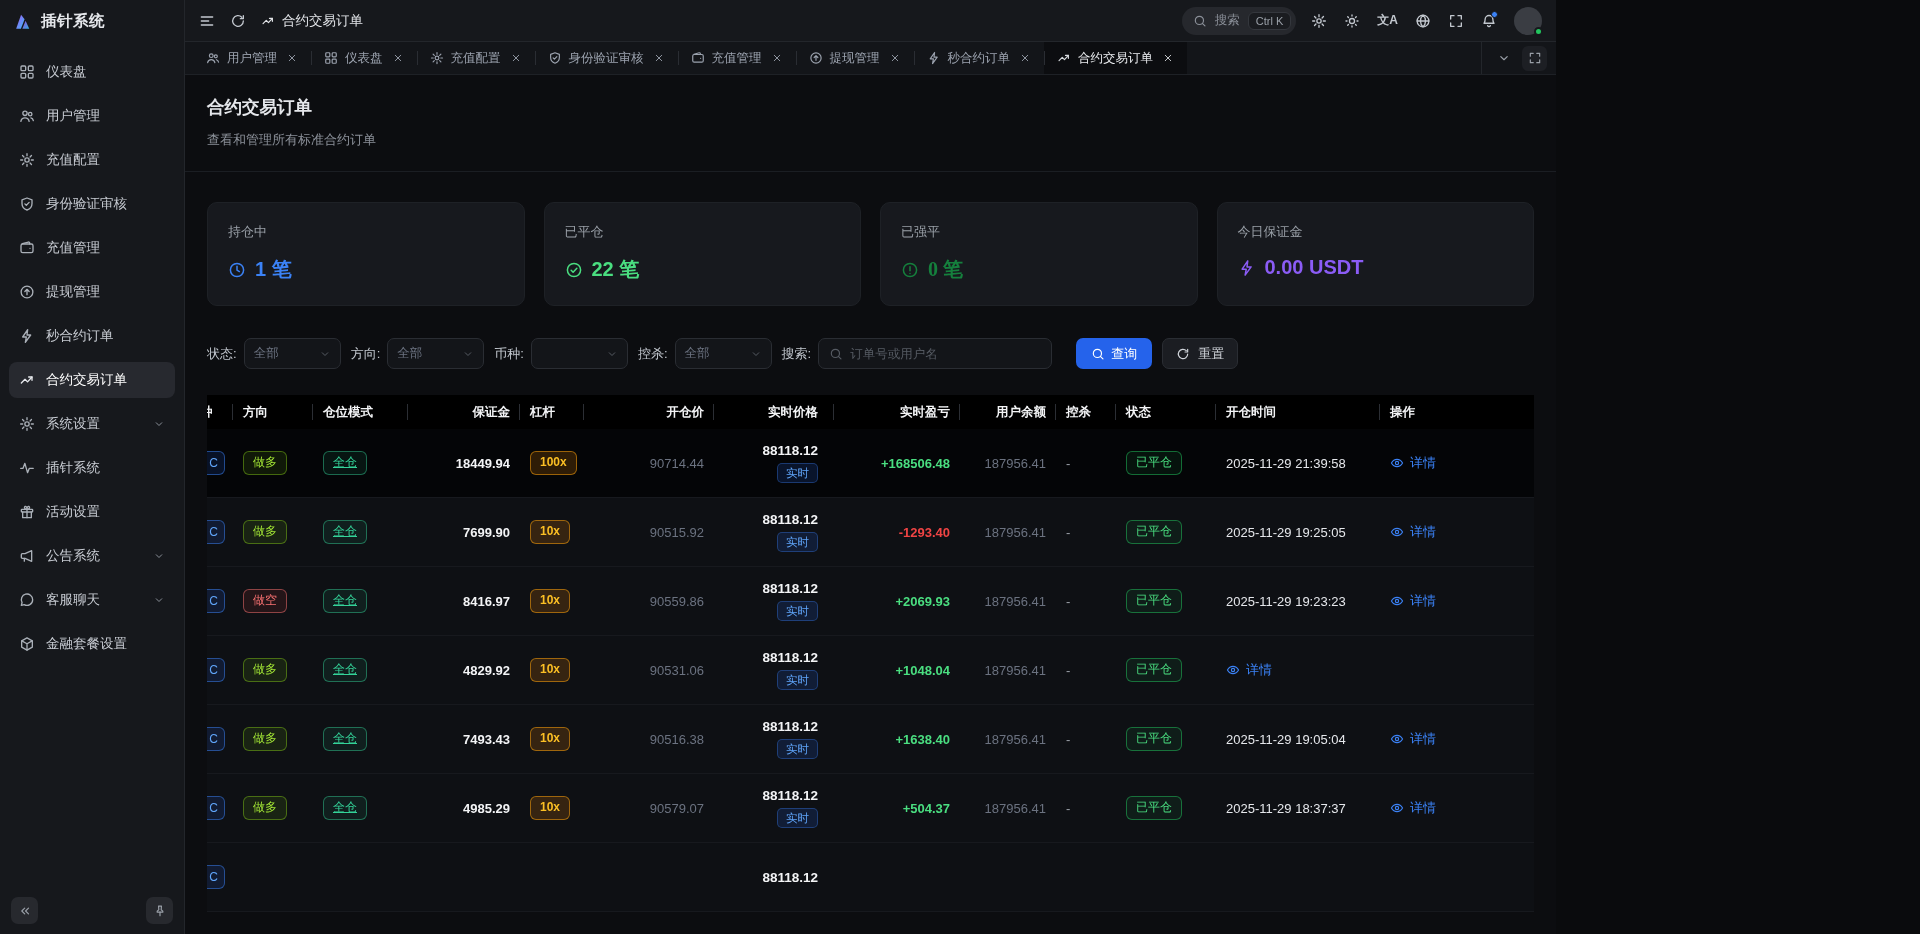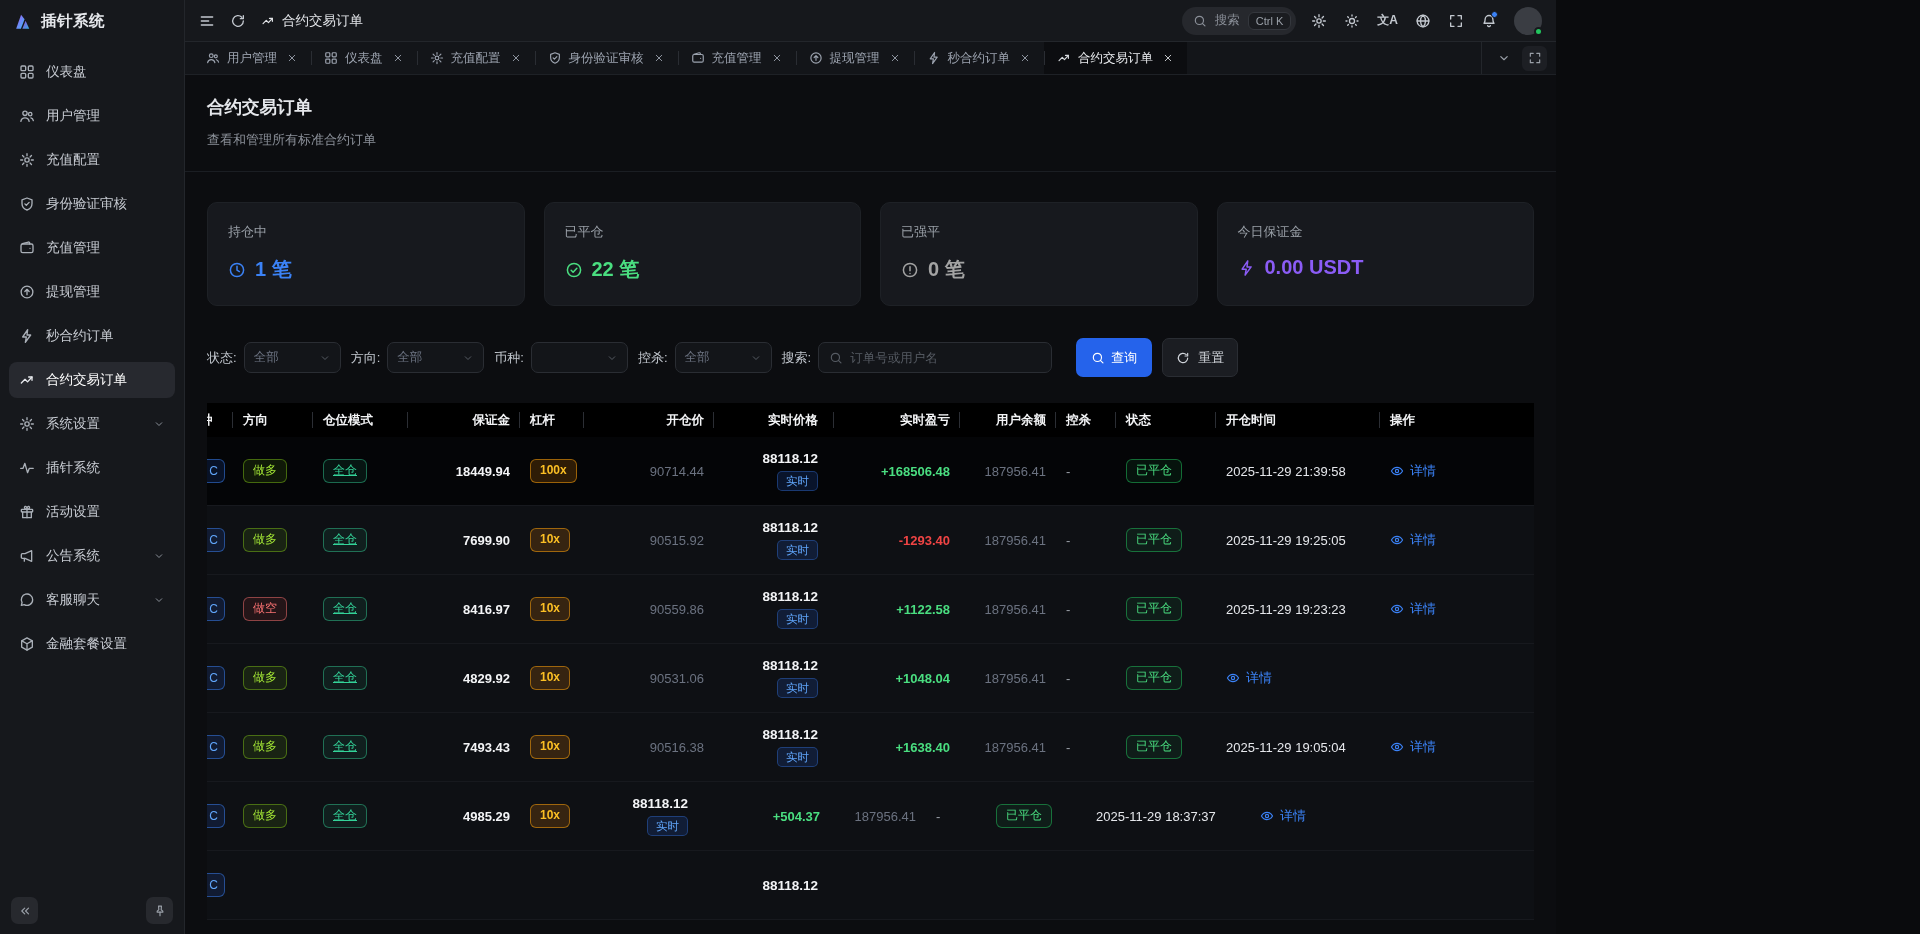--- a/index.html
+++ b/index.html
@@ -80,21 +80,21 @@
   .f-label { color:#c3c8cf; }
   .f-select { width:97px; height:31px; background:#131519; border:1px solid #2a2d33;
     border-radius:7px; display:flex; align-items:center; justify-content:space-between;
     padding:0 9px; color:#6b7280; font-size:12.5px; cursor:pointer; }
   .f-select .chev { color:#565b63; }
   .f-search { width:234px; height:31px; background:#131519; border:1px solid #2a2d33;
     border-radius:7px; display:flex; align-items:center; gap:7px; padding:0 10px; color:#565b63; }
   .f-search input { flex:1; background:transparent; border:none; outline:none; color:#d1d5db;
     font-size:12.5px; font-family:inherit; }
   .f-search input::placeholder { color:#565b63; }
-  .btn { height:39px; border-radius:7px; display:inline-flex; align-items:center; gap:6px;
+  .btn { height:31px; border-radius:7px; display:inline-flex; align-items:center; gap:6px;
     font-size:13px; cursor:pointer; border:none; font-family:inherit; }
   .btn-query { background:#2563eb; color:#fff; padding:0 15px; margin-left:14px; }
   .btn-reset { background:#1b1d22; color:#d1d5db; border:1px solid #2a2d33; padding:0 13px;gap:8px; }
 
   
   .table-wrap { margin:0 22px; overflow:hidden; }
   .t-head { display:flex; align-items:center; height:34px; background:#000000;
     font-size:12.5px; font-weight:700; color:#f3f4f6; }
   .t-cell { padding:0 10px; display:flex; align-items:center; height:100%; flex:none; }
   .t-head .t-cell { position:relative; }
@@ -577,21 +577,21 @@
           <div class="stat-label">已平仓</div>
           <div class="stat-value" style="color: rgb(74, 222, 128);">
               <svg class="ic ic18">
                 <use href="#i-checkc"></use>
               </svg>
               <span>22 笔</span>
             </div>
         </div>
         <div class="stat-card">
           <div class="stat-label">已强平</div>
-          <div class="stat-value" style="color: #a3a3a3;">
+          <div class="stat-value" style="color: #15803d; font-family: Liberation Serif, serif;">
               <svg class="ic ic18">
                 <use href="#i-alertc"></use>
               </svg>
               <span>0 笔</span>
             </div>
         </div>
         <div class="stat-card">
           <div class="stat-label">今日保证金</div>
           <div class="stat-value" style="color: rgb(139, 92, 246);">
               <svg class="ic ic18">
@@ -800,21 +800,21 @@
           <div class="t-cell c-open right">
               <span class="num dim">90559.86</span>
             </div>
           <div class="t-cell c-live">
               <div class="live-stack">
                 <span class="price">88118.12</span>
                 <span class="badge b-live">实时</span>
               </div>
             </div>
           <div class="t-cell c-pnl right">
-              <span class="val pos">+1122.58</span>
+              <span class="val pos">+2069.93</span>
             </div>
           <div class="t-cell c-bal right">
               <span class="num dim">187956.41</span>
             </div>
           <div class="t-cell c-kill">
               <span class="kill-txt">-</span>
             </div>
           <div class="t-cell c-status">
               <span class="badge b-status">已平仓</span>
             </div>
@@ -937,20 +937,23 @@
             </div>
           <div class="t-cell c-mode">
               <span class="badge b-mode">全仓</span>
             </div>
           <div class="t-cell c-margin right">
               <span class="num strong">4985.29</span>
             </div>
           <div class="t-cell c-lev">
               <span class="badge b-lev">10x</span>
             </div>
+          <div class="t-cell c-open right">
+              <span class="num dim">90579.07</span>
+            </div>
           <div class="t-cell c-live">
               <div class="live-stack">
                 <span class="price">88118.12</span>
                 <span class="badge b-live">实时</span>
               </div>
             </div>
           <div class="t-cell c-pnl right">
               <span class="val pos">+504.37</span>
             </div>
           <div class="t-cell c-bal right">

